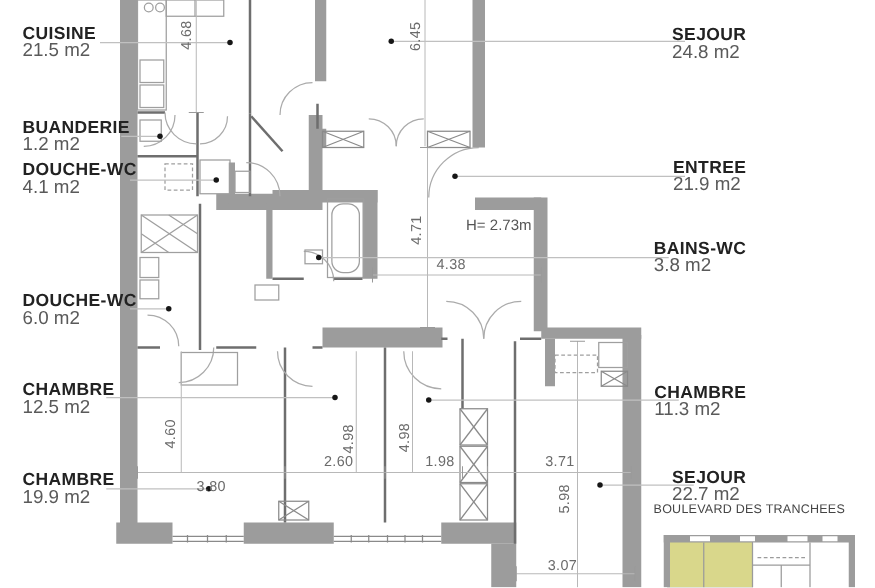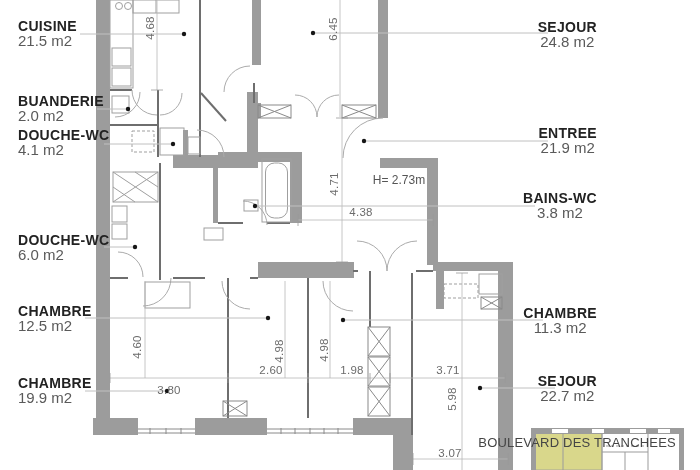--- a/index.html
+++ b/index.html
@@ -4,29 +4,29 @@
 <style>
   :root{
     --wall:#9c9c9c; --highlight:#d9d78b; --leader:#c0c0c0;
     --dim-text:#6b6b6b; --label-name:#222222; --label-area:#5a5a5a;
   }
   html,body{margin:0;padding:0;background:#ffffff;}
   #stage{position:relative;width:693px;height:470px;background:#fff;overflow:hidden;
          font-family:"Liberation Sans",sans-serif;}
   #plan-svg{position:absolute;left:0;top:0;}
   .rlabel{position:absolute;white-space:nowrap;}
-  .rlabel.right{text-align:center;}
+  .rlabel.right{text-align:left;}
   .rname{font-size:14px;font-weight:bold;color:var(--label-name);line-height:13px;letter-spacing:.3px;}
   .rarea{font-size:15px;color:var(--label-area);line-height:14px;margin-top:1px;}
   .dim{position:absolute;font-size:11.5px;color:var(--dim-text);white-space:nowrap;
        transform:translate(-50%,-50%);letter-spacing:.3px;}
   .dim.v{transform:translate(-50%,-50%) rotate(-90deg);}
   .hnote{position:absolute;font-size:12px;color:#555;white-space:nowrap;
          transform:translate(-50%,-50%);}
-  .street{position:absolute;font-size:13px;color:#454545;white-space:nowrap;letter-spacing:.2px;margin-top:33px;}
+  .street{position:absolute;font-size:10px;color:#454545;white-space:nowrap;letter-spacing:.2px;}
 </style>
 </head>
 <body>
 
 <div id="stage">
 
 <svg id="plan-svg" width="700" height="470" viewBox="0 0 700 470">
 
   <g fill="var(--wall)">
     <rect x="96" y="0" width="14" height="433"></rect>
@@ -257,21 +257,21 @@
     </g>
   </g>
 </svg>
 
   <div class="rlabel" style="left:18px;top:20px">
     <div class="rname">CUISINE</div>
     <div class="rarea">21.5 m2</div>
   </div>
   <div class="rlabel" style="left:18px;top:95px">
     <div class="rname">BUANDERIE</div>
-    <div class="rarea">2.0 m2</div>
+    <div class="rarea">1.2 m2</div>
   </div>
   <div class="rlabel" style="left:18px;top:129px">
     <div class="rname">DOUCHE-WC</div>
     <div class="rarea">4.1 m2</div>
   </div>
   <div class="rlabel" style="left:18px;top:234px">
     <div class="rname">DOUCHE-WC</div>
     <div class="rarea">6.0 m2</div>
   </div>
   <div class="rlabel" style="left:18px;top:305px">

